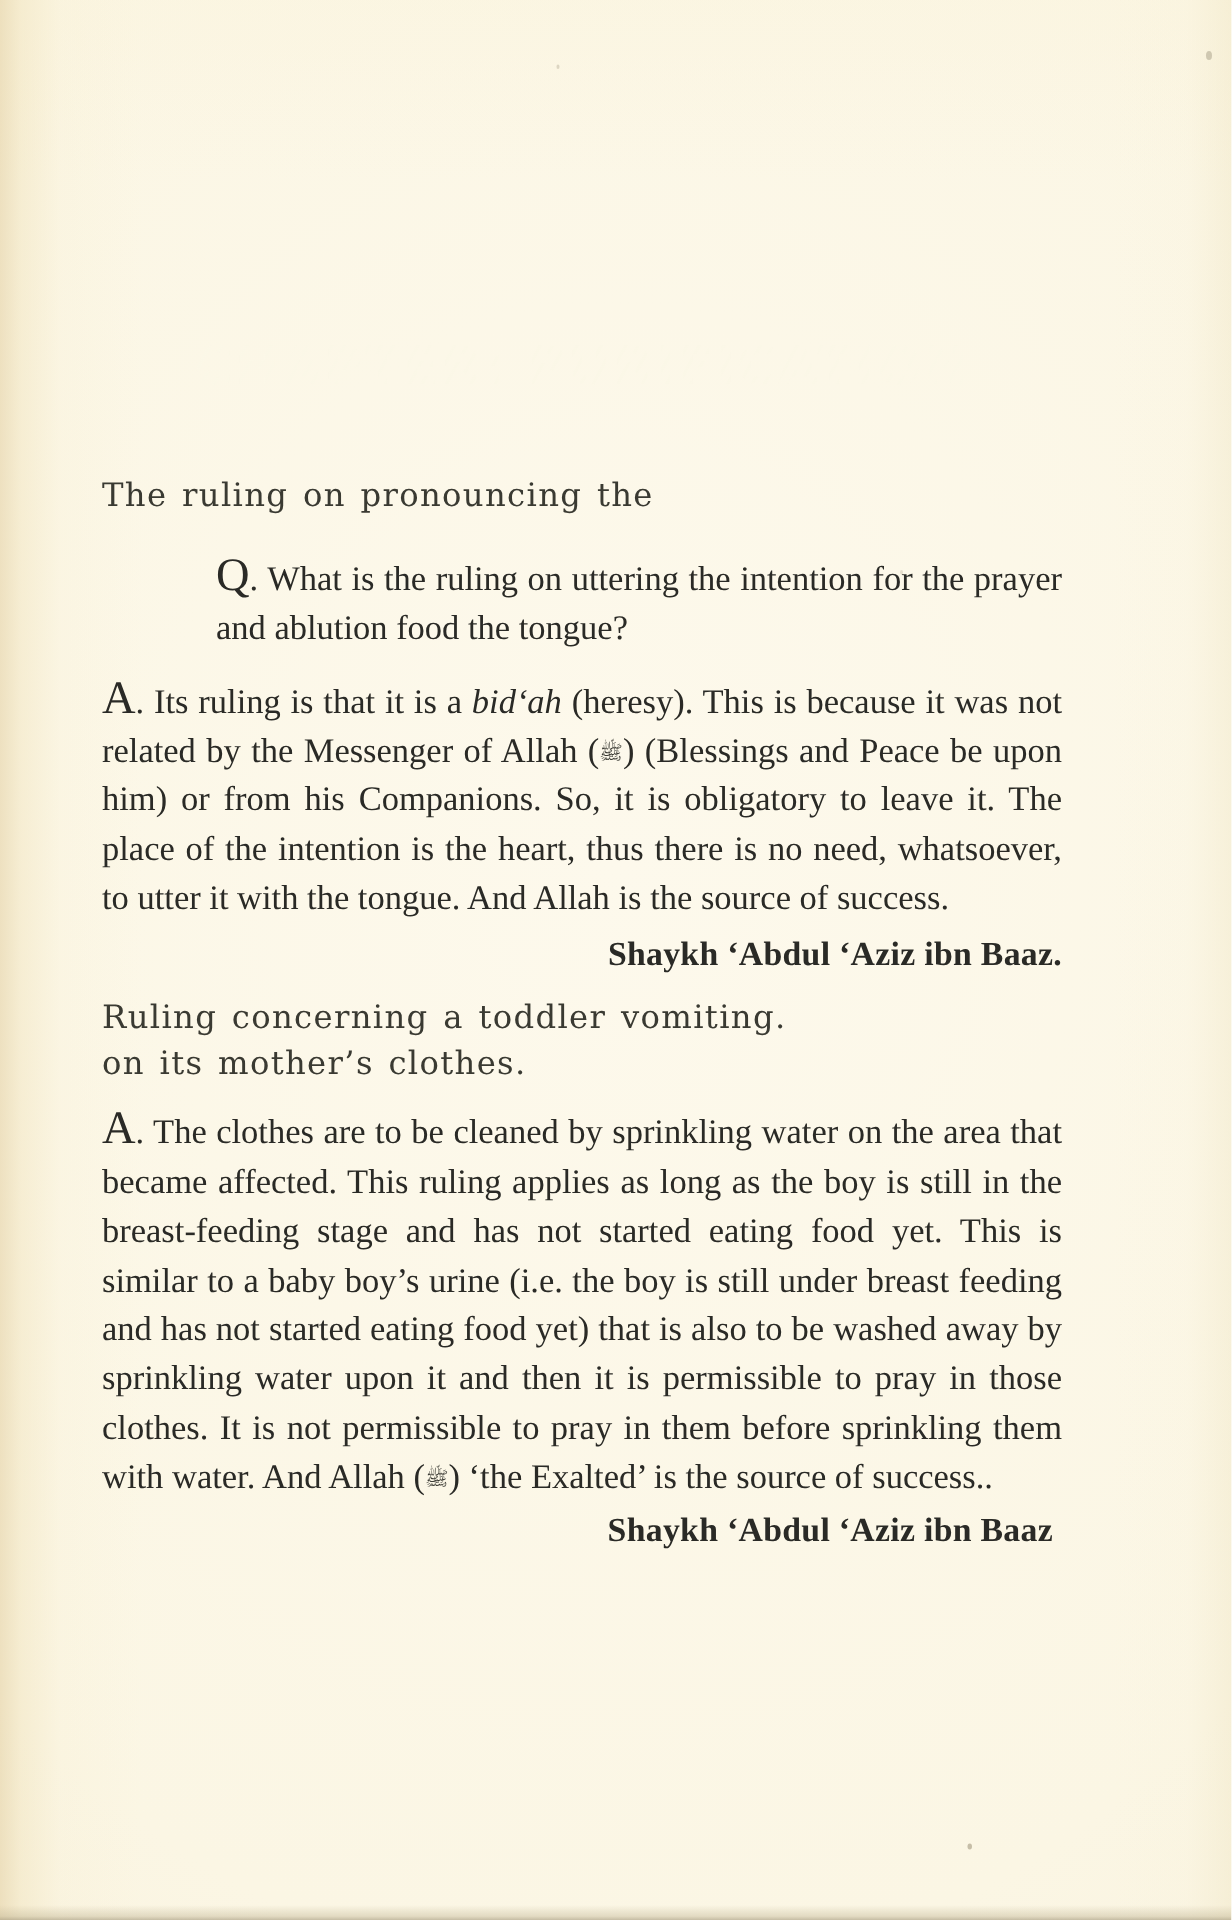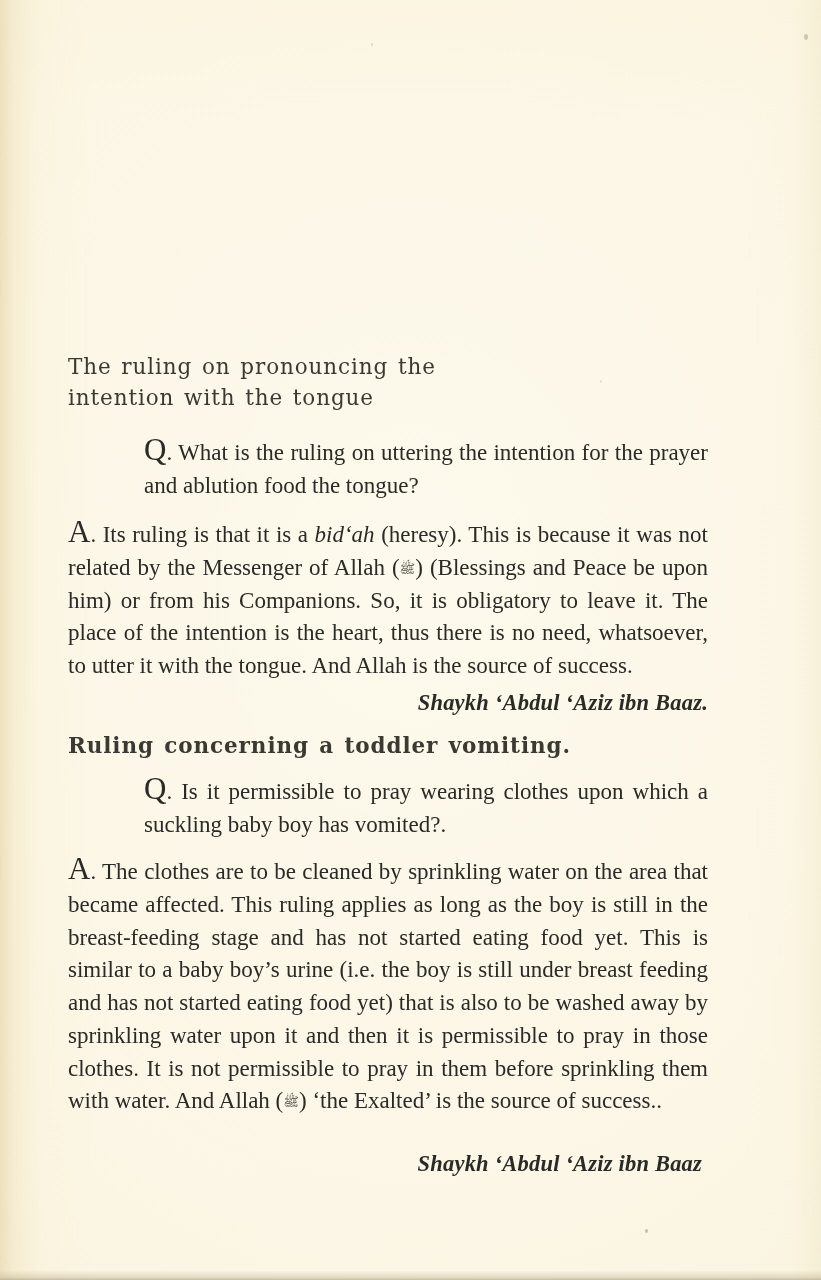--- a/index.html
+++ b/index.html
@@ -107,22 +107,22 @@
   .subheading {
     margin: 0;
     font-family: "DejaVu Serif", serif;
     font-weight: 400;
     font-size: 21.5px;
     line-height: 1.45;
     letter-spacing: 0.9px;
     color: #3a3a32;
     word-spacing: 2px;
   }
-  .subheading-1 { margin-top: 88px; }
-  .subheading-2 { margin-top: 13px; font-weight: bold; }
+  .subheading-1 { margin-top: 52px; }
+  .subheading-2 { margin-top: 13px; }
 
   
   .qa-question {
     margin: 0;
     padding-left: 76px;
     padding-right: 0;
     font-size: 23px;
     line-height: 1.43;
     text-align: justify;
     text-align-last: left;
@@ -155,61 +155,59 @@
     font-size: 13px;
     letter-spacing: -0.5px;
     vertical-align: 2px;
     color: #3a3a33;
   }
 
   
   .attribution {
     margin: 0;
     text-align: right;
-    font-style: italic;
     font-weight: 700;
     font-size: 22.5px;
     line-height: 1.3;
     letter-spacing: 0.2px;
   }
   .attribution-1 { margin-top: 5px; }
-  .attribution-2 { margin-top: 31px; padding-right: 6px; }
+  .attribution-2 { margin-top: 4px; padding-right: 6px; }
 </style>
 </head>
 <body>
 
 <div class="page">
 
   <div class="paper-tint"></div>
   <div class="bottom-band"></div>
   <div class="speck s1"></div>
   <div class="speck s2"></div>
   <div class="speck s3"></div>
   <div class="speck s4"></div>
 
   <div class="content">
 
     <div class="chapter-title-shadow">CHAPTER: PURIFICATION</div>
       <h1 class="chapter-title">CHAPTER: PURIFICATION</h1>
 
     <h2 class="subheading subheading-1">
       <span>The ruling on pronouncing the</span><br>
-      <span>intention with the tongue</span>
     </h2>
 
     <p class="qa-question q-block-1"><span class="big-initial">Q</span><span>. What is the ruling on uttering the intention for the prayer and ablution food the tongue?</span></p>
 
     <p class="qa-answer a-block-1"><span class="big-initial">A</span><span>. Its ruling is that it is a </span><em class="term">bid‘ah</em><span> (heresy). This is because it was not related by the Messenger of Allah (</span><span class="honorific">ﷺ</span><span>) (Blessings and Peace be upon him) or from his Companions. So, it is obligatory to leave it. The place of the intention is the heart, thus there is no need, whatsoever, to utter it with the tongue. And Allah is the source of success.</span></p>
 
     <p class="attribution attribution-1">Shaykh ‘Abdul ‘Aziz ibn Baaz.</p>
 
     <h2 class="subheading subheading-2">
       <span>Ruling concerning a toddler vomiting.</span><br>
+      <span>on its mother’s clothes.</span>
     </h2>
 
-    <p class="qa-question q-block-2"><span class="big-initial">Q</span><span>. Is it permissible to pray wearing clothes upon which a suckling baby boy has vomited?.</span></p>
 
     <p class="qa-answer a-block-2"><span class="big-initial">A</span><span>. The clothes are to be cleaned by sprinkling water on the area that became affected. This ruling applies as long as the boy is still in the breast-feeding stage and has not started eating food yet. This is similar to a baby boy’s urine (i.e. the boy is still under breast feeding and has not started eating food yet) that is also to be washed away by sprinkling water upon it and then it is permissible to pray in those clothes. It is not permissible to pray in them before sprinkling them with water. And Allah (</span><span class="honorific">ﷺ</span><span>) ‘the Exalted’ is the source of success..</span></p>
 
     <p class="attribution attribution-2">Shaykh ‘Abdul ‘Aziz ibn Baaz</p>
 
   </div>
 </div>
 
 </body></html>

